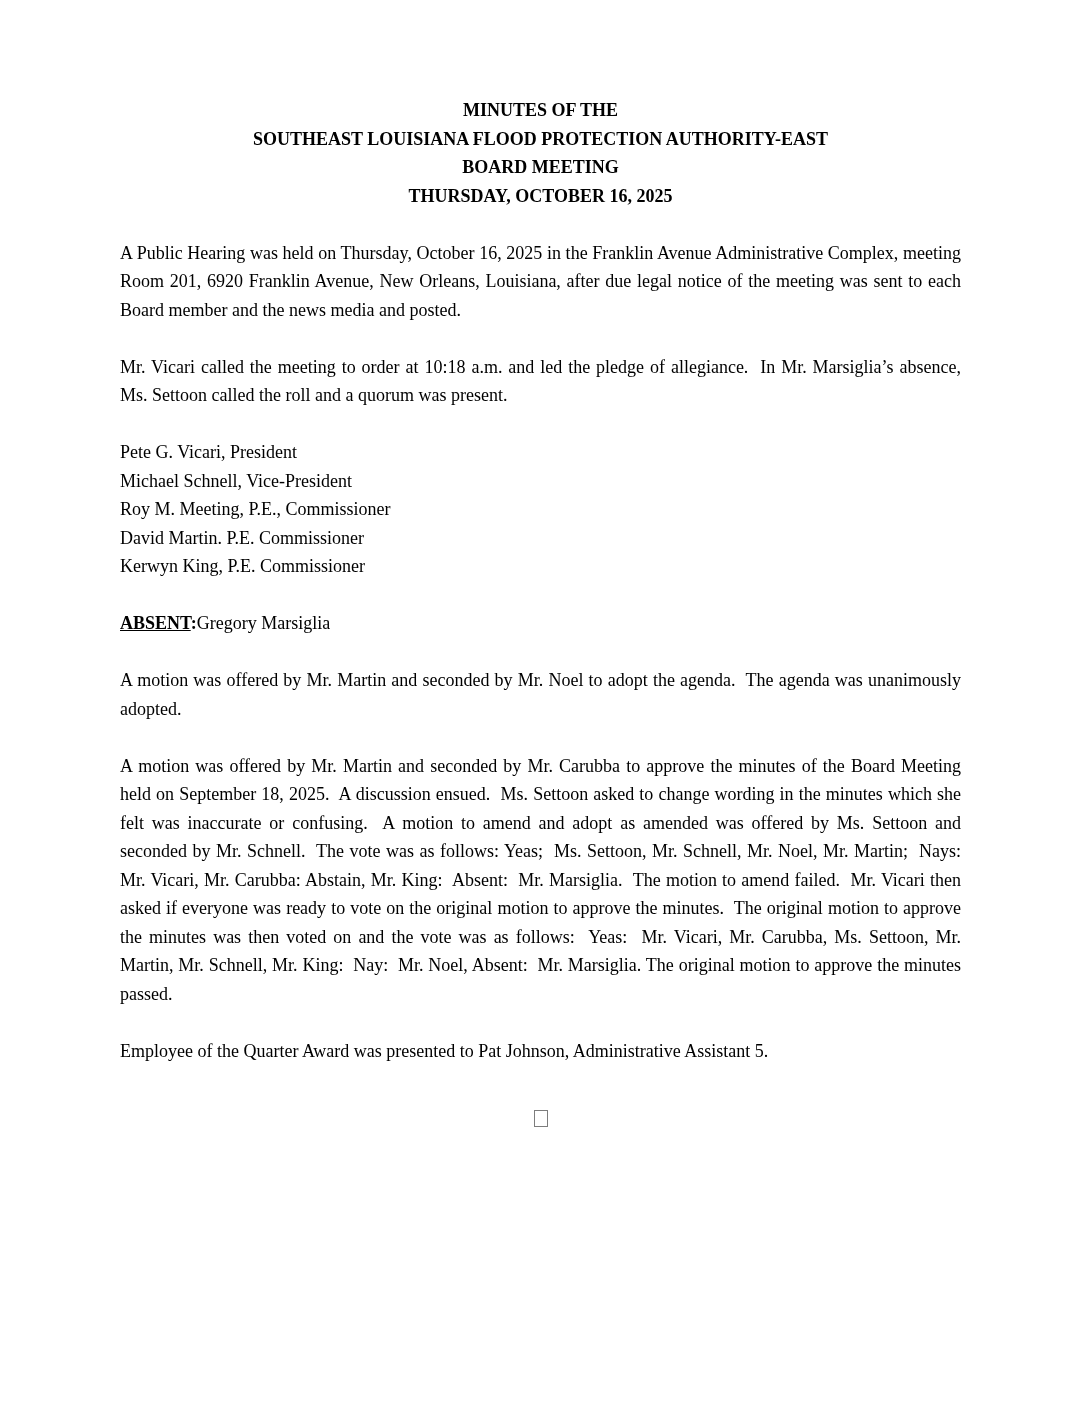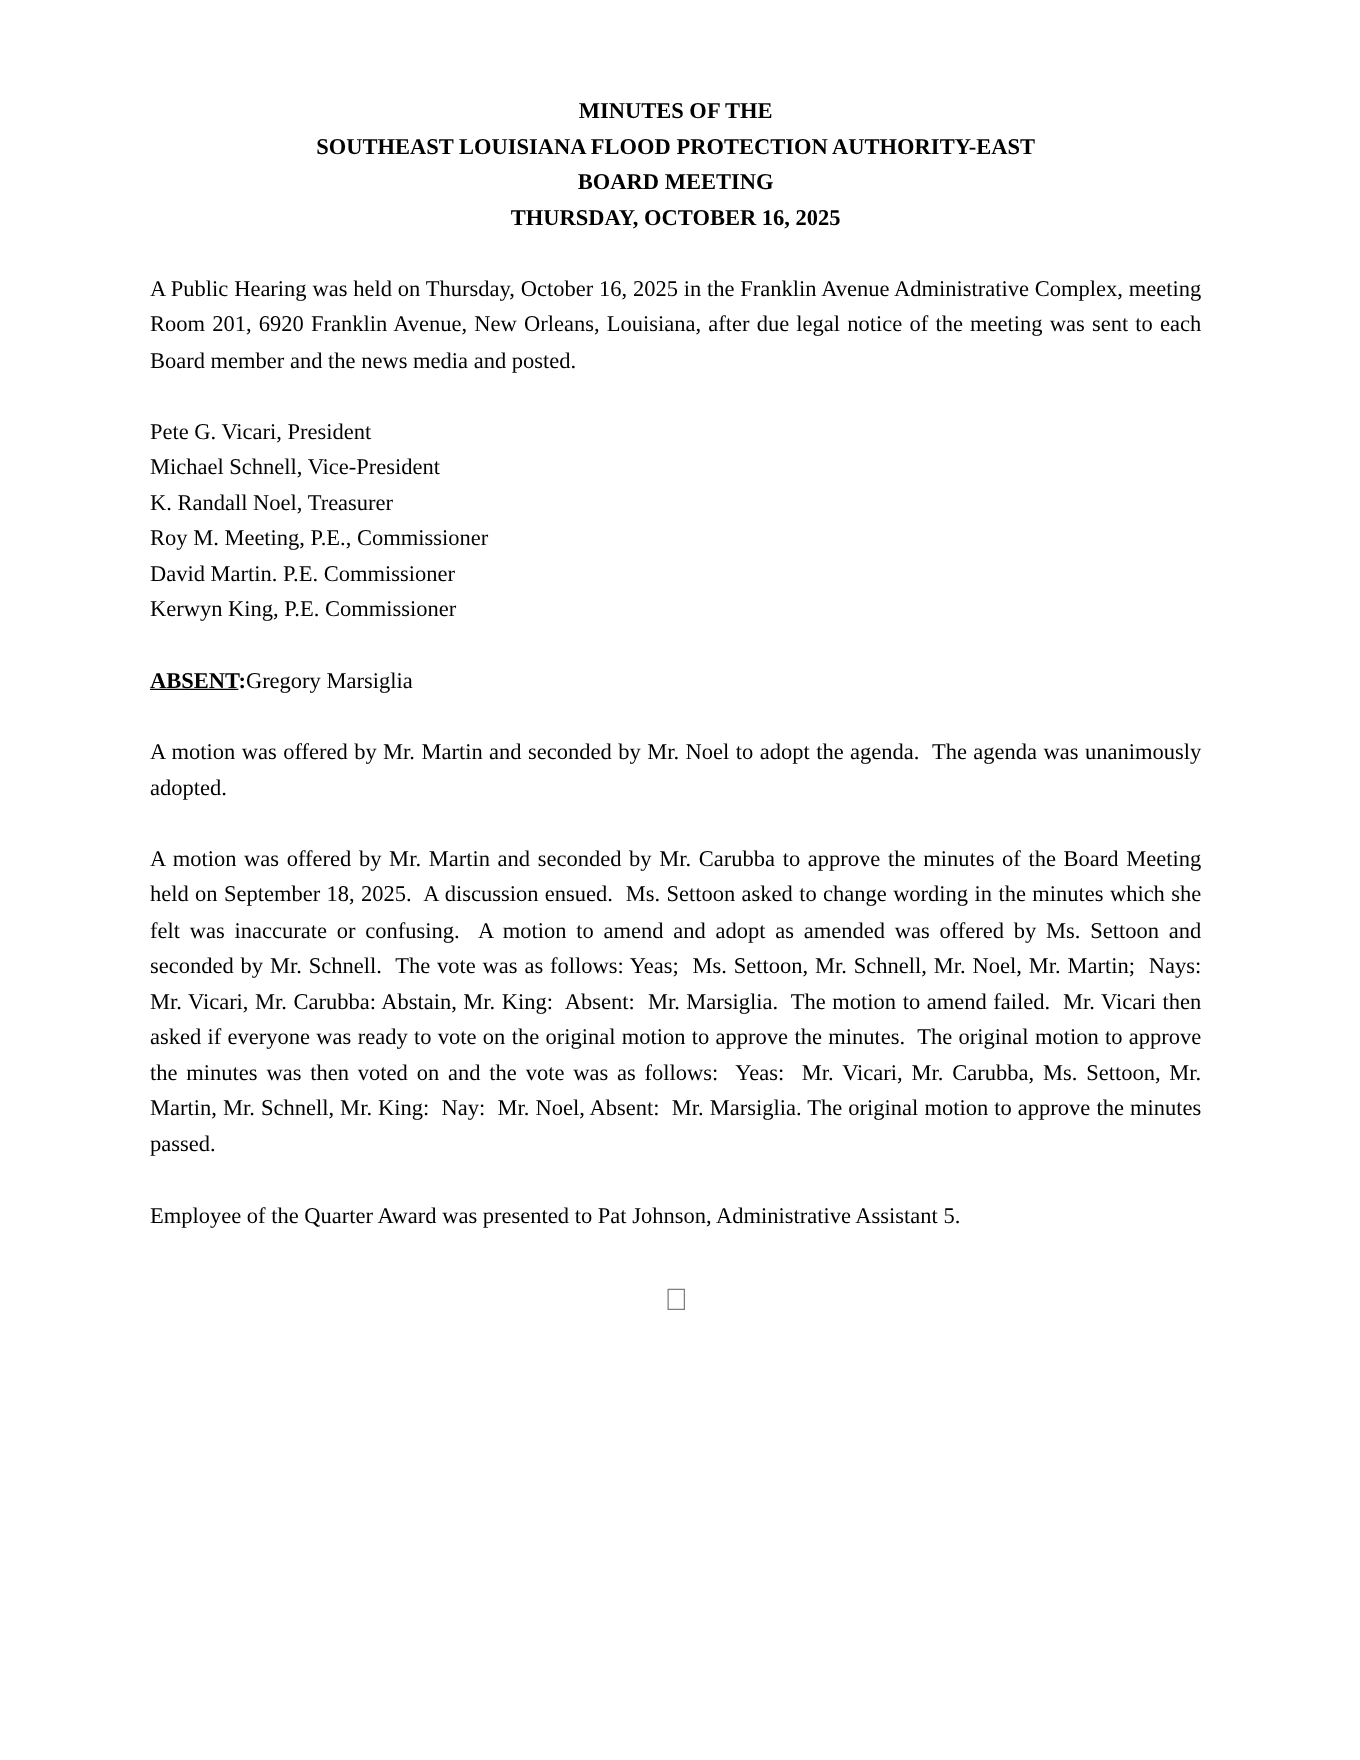--- a/index.html
+++ b/index.html
@@ -12,21 +12,21 @@
   .page {
     position: relative;
     width: 1088px;
     height: 1408px;
     background: #ffffff;
     overflow: hidden;
   }
   .content {
     position: absolute;
     left: 120px;
-    top: 74px;
+    top: 96px;
     width: 841px;
     font-size: 18px;
     line-height: 28.5px;
   }
   .title-block {
     text-align: center;
     font-weight: bold;
     margin: 0 0 28.5px 0;
   }
   .title-line { white-space: pre-wrap; }
@@ -64,25 +64,25 @@
 
     <div class="title-block">
       <div class="title-line">MINUTES OF THE</div>
       <div class="title-line">SOUTHEAST LOUISIANA FLOOD PROTECTION AUTHORITY-EAST</div>
       <div class="title-line">BOARD MEETING</div>
       <div class="title-line">THURSDAY, OCTOBER 16, 2025</div>
     </div>
 
     <p class="body-para">A Public Hearing was held on Thursday, October 16, 2025 in the Franklin Avenue Administrative Complex, meeting Room 201, 6920 Franklin Avenue, New Orleans, Louisiana, after due legal notice of the meeting was sent to each Board member and the news media and posted.</p>
 
+    <p class="body-para">Mr. Vicari called the meeting to order at 10:18 a.m. and led the pledge of allegiance.  In Mr. Marsiglia’s absence, Ms. Settoon called the roll and a quorum was present.</p>
 
     <div class="roster">
       <div class="roster-name">Pete G. Vicari, President</div>
       <div class="roster-name">Michael Schnell, Vice-President</div>
-      <div class="roster-name">K. Randall Noel, Treasurer</div>
       <div class="roster-name">Roy M. Meeting, P.E., Commissioner</div>
       <div class="roster-name">David Martin. P.E. Commissioner</div>
       <div class="roster-name">Kerwyn King, P.E. Commissioner</div>
     </div>
 
     <div class="absent-line">
       <span class="heading-underline">ABSENT</span><span class="heading-bold">:</span><span class="absent-name">Gregory Marsiglia</span>
     </div>
 
 

